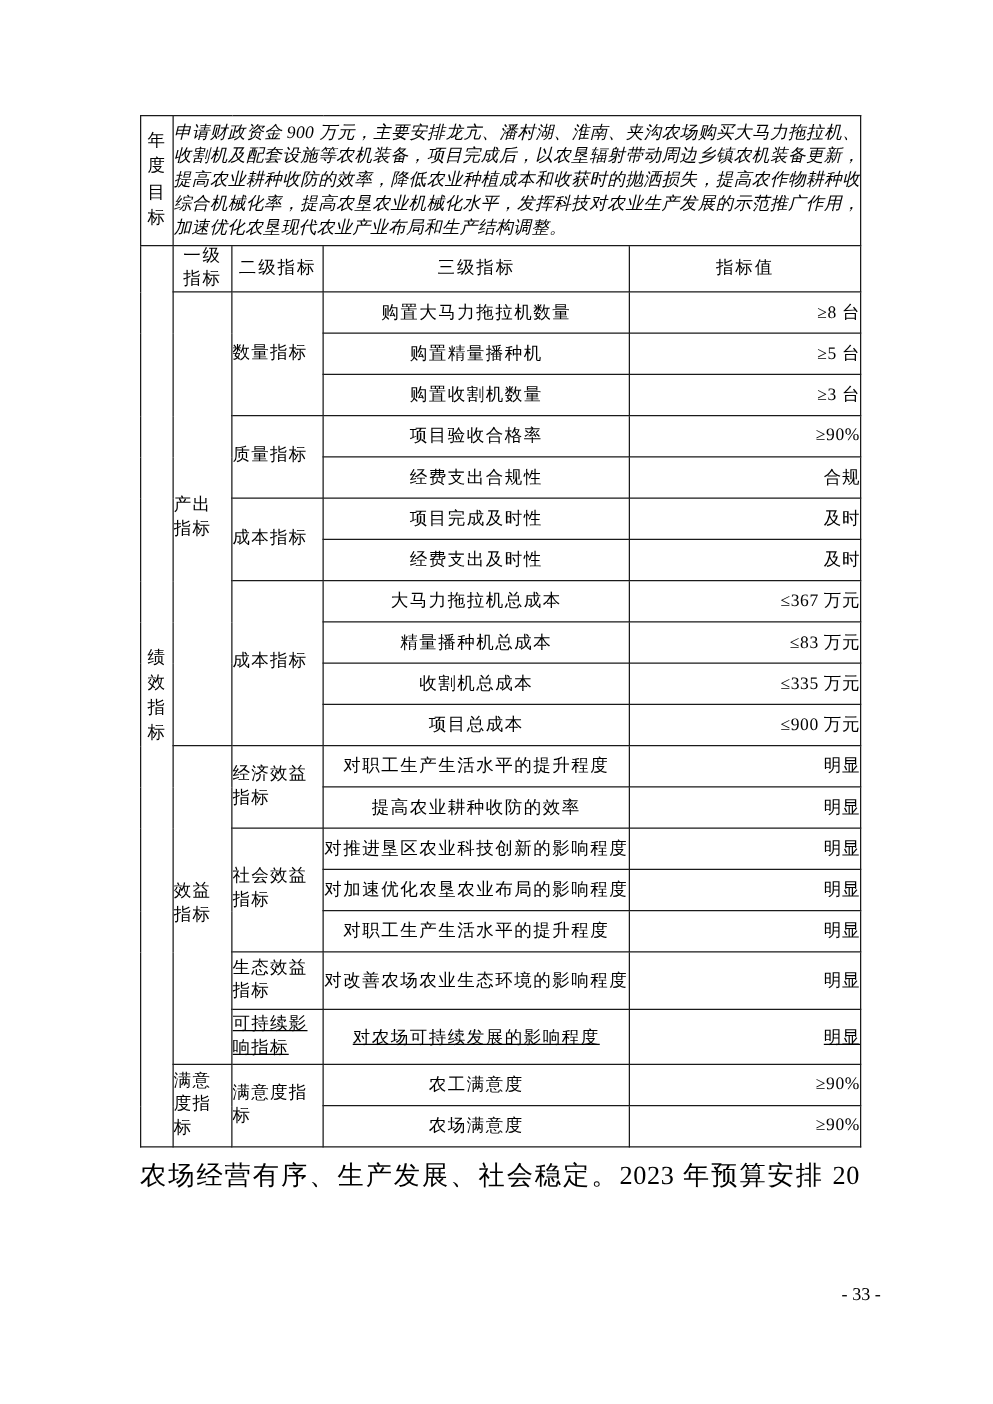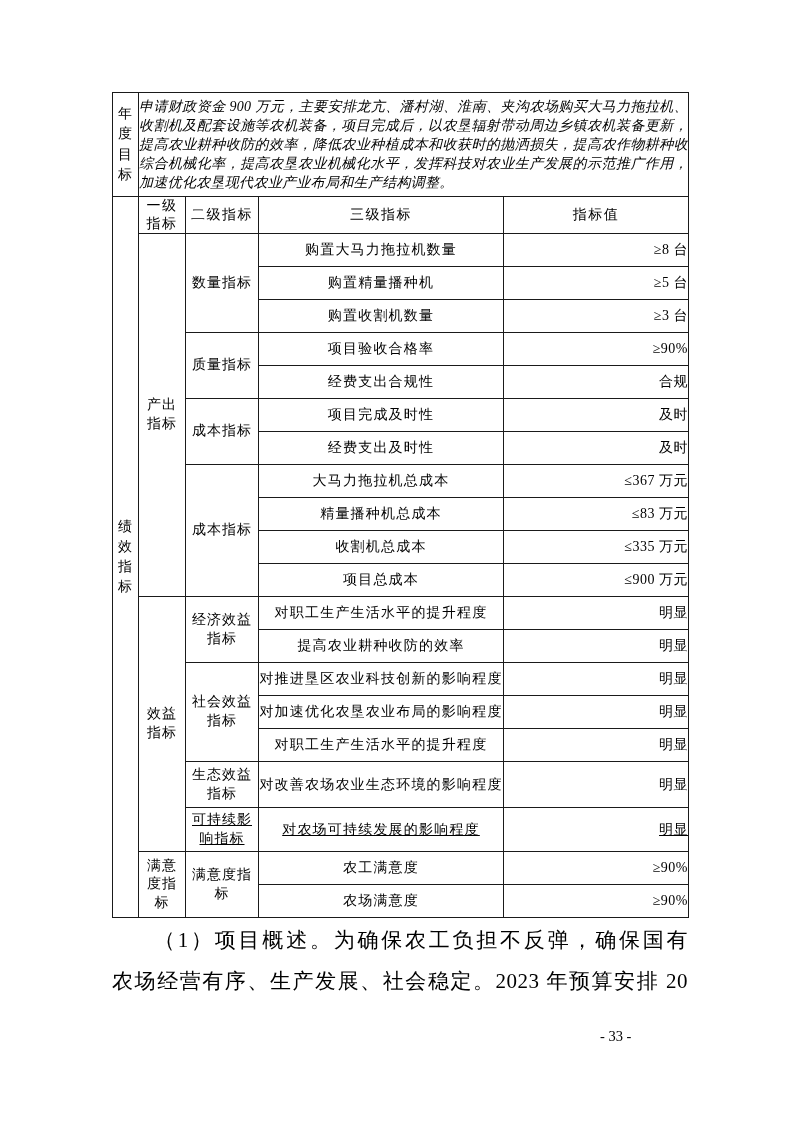--- a/index.html
+++ b/index.html
@@ -45,21 +45,21 @@
     font-style: italic;
   }
   td.hcell {
     text-align: center;
     white-space: pre-line;
     letter-spacing: 1.5px;
     font-size: 14px;
     line-height: 1.3;
   }
   td.l2cell {
-    text-align: center;
+    text-align: left;
     white-space: pre-line;
     letter-spacing: 1px;
     font-size: 14px;
     line-height: 1.35;
   }
   td.name-cell {
     text-align: center;
     padding-left: 9px;
     letter-spacing: 1.2px;
     font-size: 14px;
@@ -90,23 +90,23 @@
   .para-line {
     font-size: 21px;
     line-height: 41px;
     text-align: justify;
     text-align-last: justify;
     letter-spacing: 0.5px;
   }
   .para-line.indent { text-indent: 2em; }
   .page-number {
     position: absolute;
-    left: 600px; top: 1028px;
+    left: 644px; top: 1028px;
     width: 90px;
-    text-align: left;
+    text-align: center;
     font-size: 14.5px;
   }
 </style>
 </head>
 <body>
 
 <div class="page">
 
   <table class="perf-table">
     <colgroup>
@@ -236,19 +236,18 @@
         <td class="value-cell">≥90%</td>
       </tr>
       <tr class="r-norm">
         <td class="name-cell">农场满意度</td>
         <td class="value-cell">≥90%</td>
       </tr>
     </tbody>
   </table>
 
   <div class="bottom-block">
-    <div class="para-line indent">（1）项目概述。为确保农工负担不反弹，确保国有</div>
     <div class="para-line">农场经营有序、生产发展、社会稳定。2023 年预算安排 20</div>
   </div>
 
   <div class="page-number">- 33 -</div>
 
 </div>
 
 </body></html>

